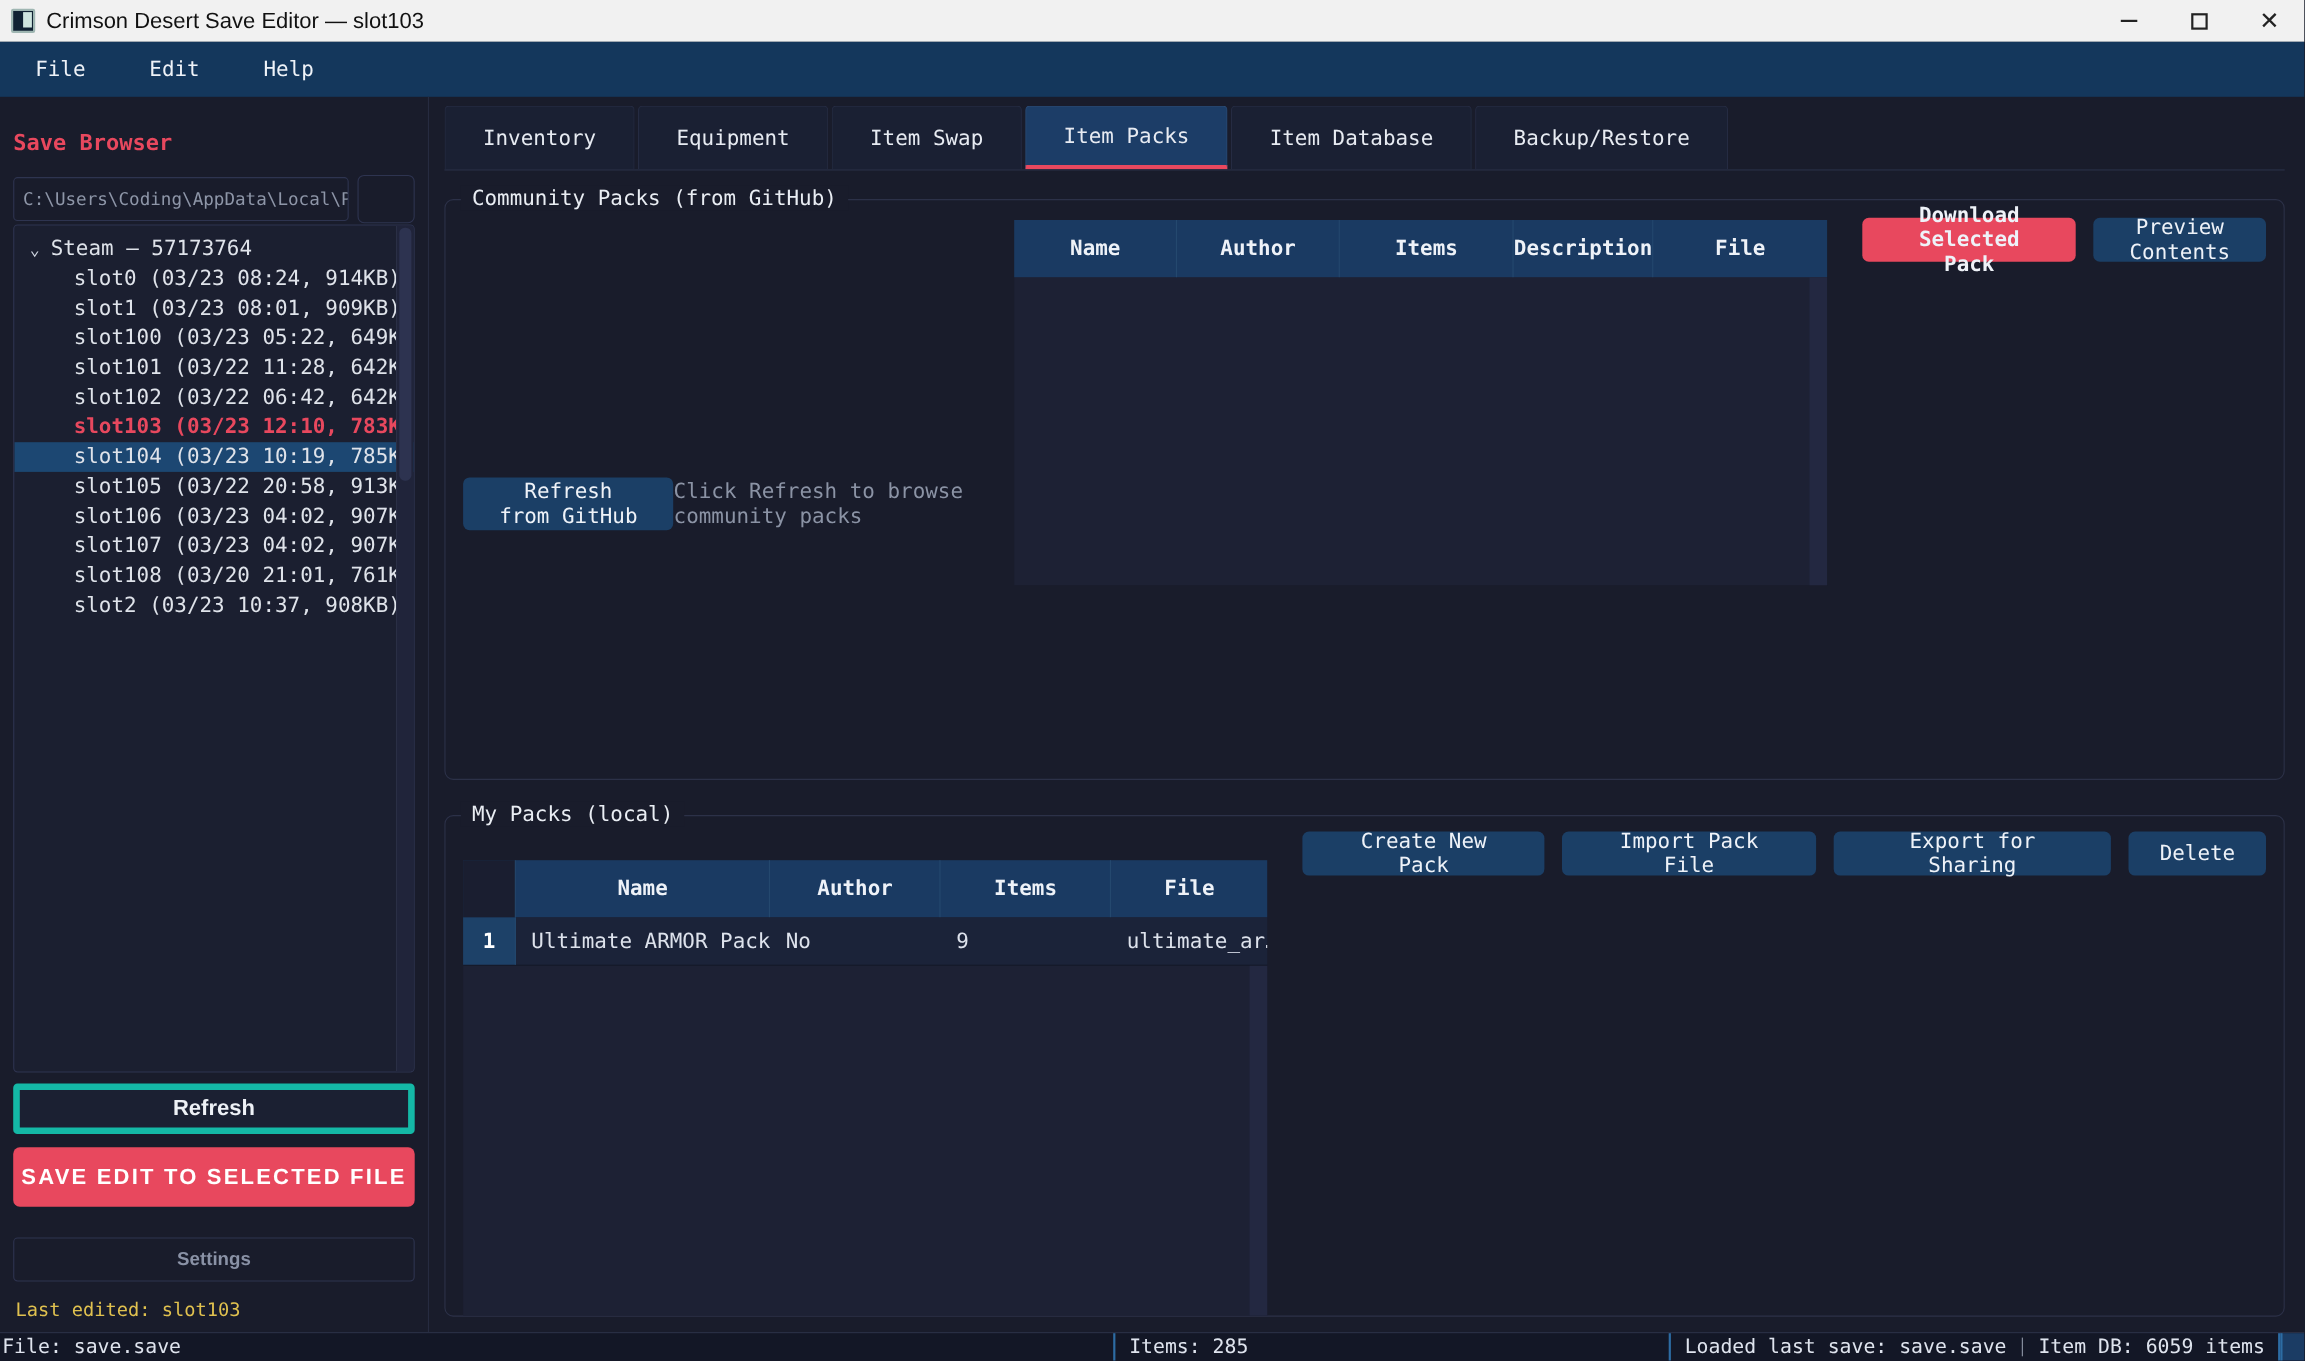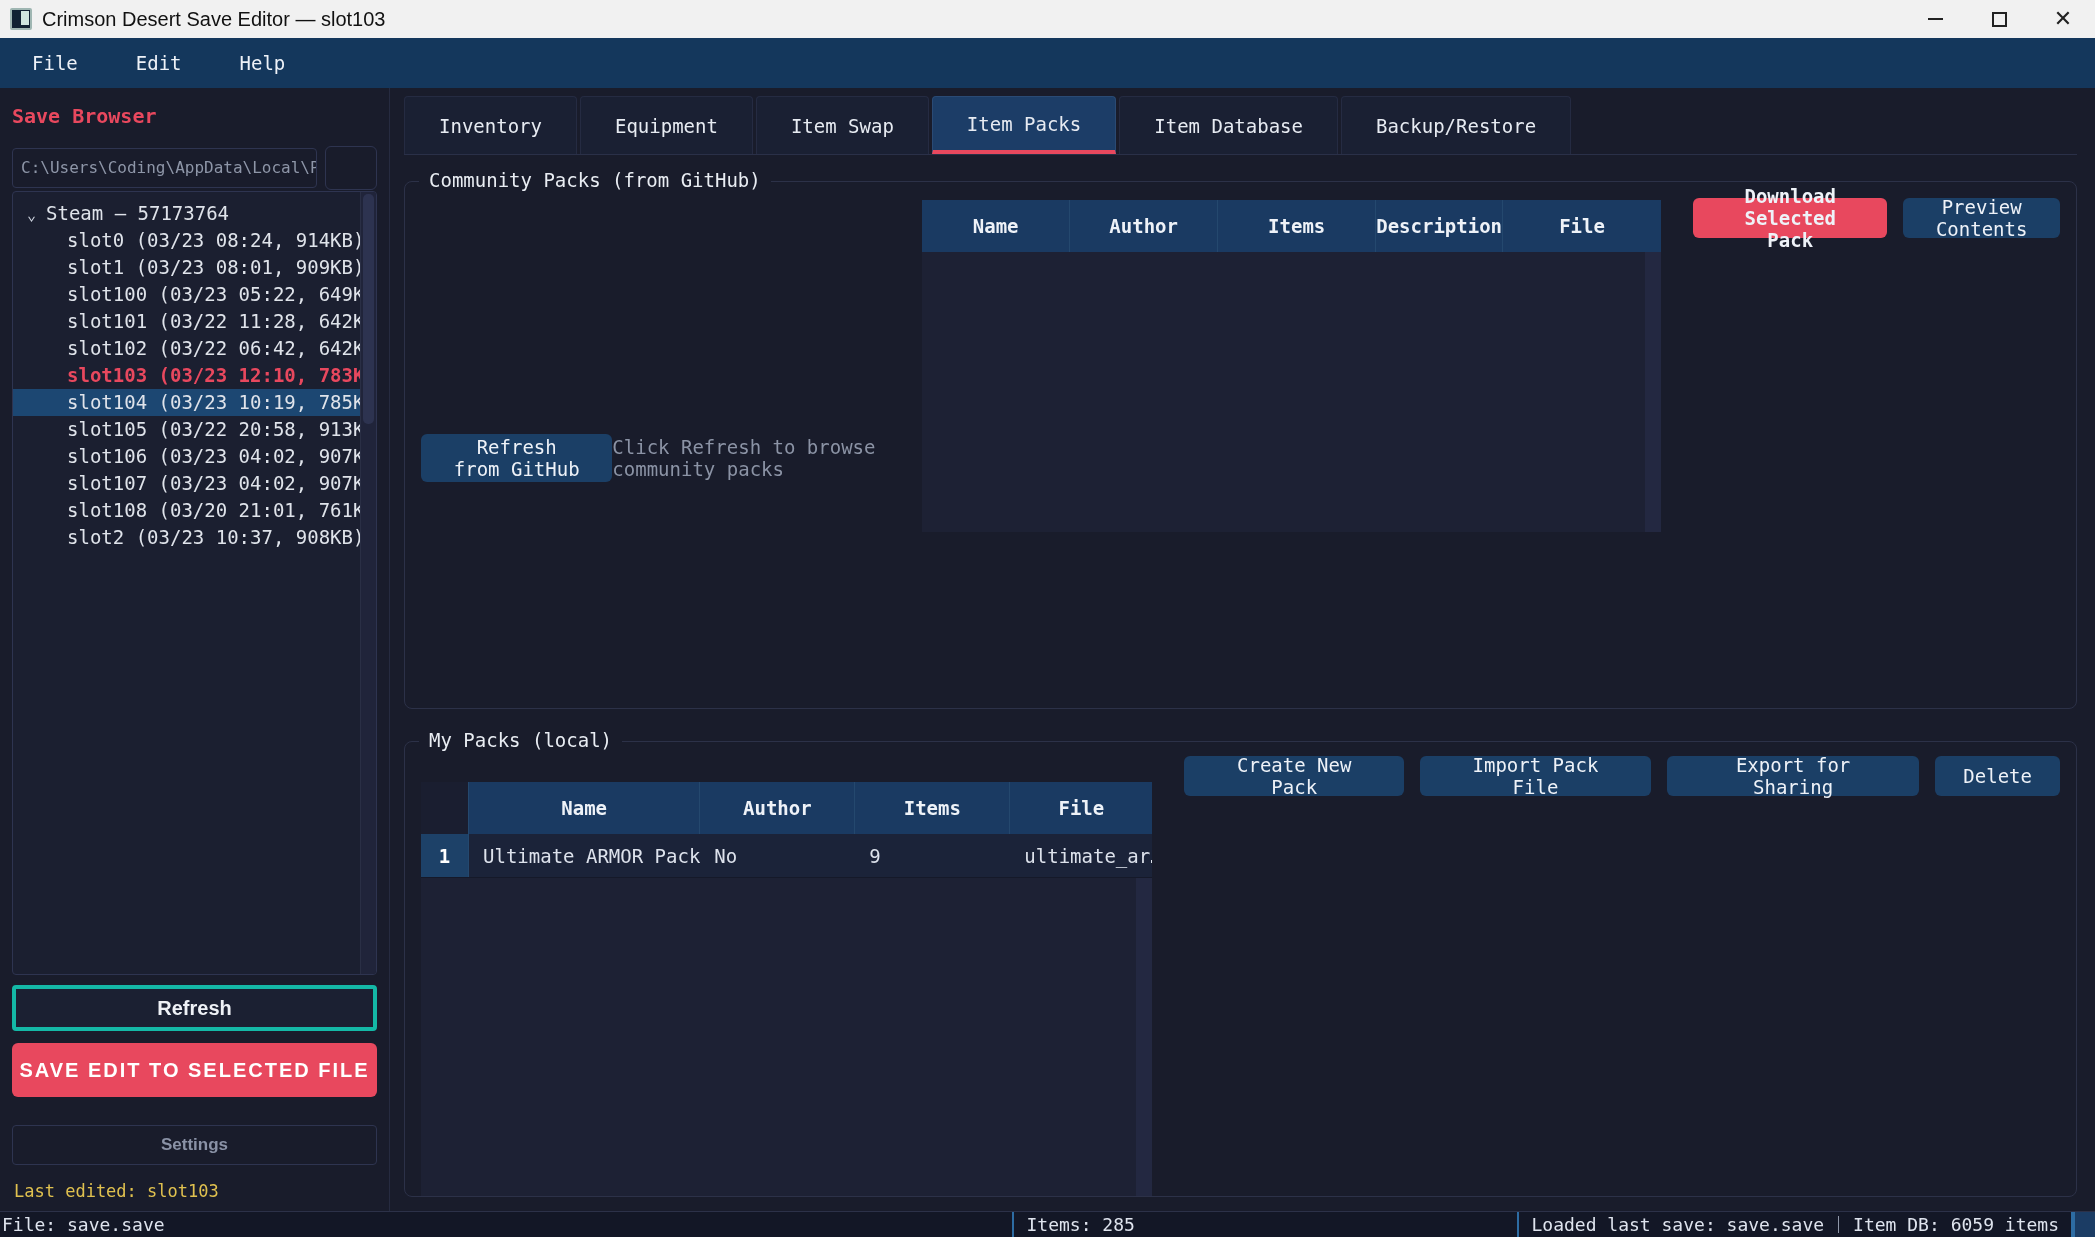--- a/index.html
+++ b/index.html
@@ -44,21 +44,21 @@
   .menu-item { padding:6px 16px; color:#eef2f8; }
 
   
   .app-body { flex:1; display:flex; min-height:0; }
 
   
   .sidebar {
     width:390px; flex:0 0 auto; border-right:1px solid #262b40;
     padding:0 12px; display:flex; flex-direction:column;
   }
-  .sidebar-title { color:#e8485e; font-weight:bold; font-size:20px; margin-top:16px; }
+  .sidebar-title { color:#e8485e; font-weight:bold; font-size:20px; margin-top:29px; }
   .path-row { display:flex; gap:8px; margin-top:18px; align-items:center; }
   .path-input {
     flex:1; height:40px; border:1px solid #2e3450; border-radius:4px;
     background:transparent; color:#8e96a8; font-size:16px; line-height:38px;
     padding:0 8px; white-space:nowrap; overflow:hidden;
   }
   .browse-btn { width:52px; height:44px; border:1px solid #2e3450; border-radius:6px; background:transparent; }
   .tree {
     flex:1; margin-top:1px; border:1px solid #2e3450; border-radius:4px;
     background:#1b1f30; padding:8px 0; position:relative; overflow:hidden;
@@ -69,21 +69,21 @@
   .tree-chevron { display:inline-block; margin-right:10px; font-size:15px; color:#cfd5e0; }
   .tree-row.hot { color:#e8485e; font-weight:bold; }
   .tree-row.selected { background:#1c4772; }
   .tree-scrollbar {
     position:absolute; top:0; right:0; width:16px; height:100%;
     background:#20243a; border-left:1px solid #2a2f45;
   }
   .tree-thumb { position:absolute; top:2px; left:2px; width:11px; height:230px; background:#2d3350; border-radius:5px; }
 
   .refresh-btn {
-    margin-top:10px; height:46px; border:4px solid #14b8a6; border-radius:4px;
+    margin-top:10px; height:46px; border:6px solid #14b8a6; border-radius:4px;
     background:#1b2032; color:#eef1f6; font-size:20px; font-weight:bold;
     display:flex; align-items:center; justify-content:center;
   }
   .save-btn {
     margin-top:12px; height:54px; border:none; border-radius:6px;
     background:#e8485e; color:#fff; font-size:20px; font-weight:bold; letter-spacing:2px;
     display:flex; align-items:center; justify-content:center;
   }
   .settings-btn {
     margin-top:28px; height:40px; border:1px solid #2e3450; border-radius:4px;

